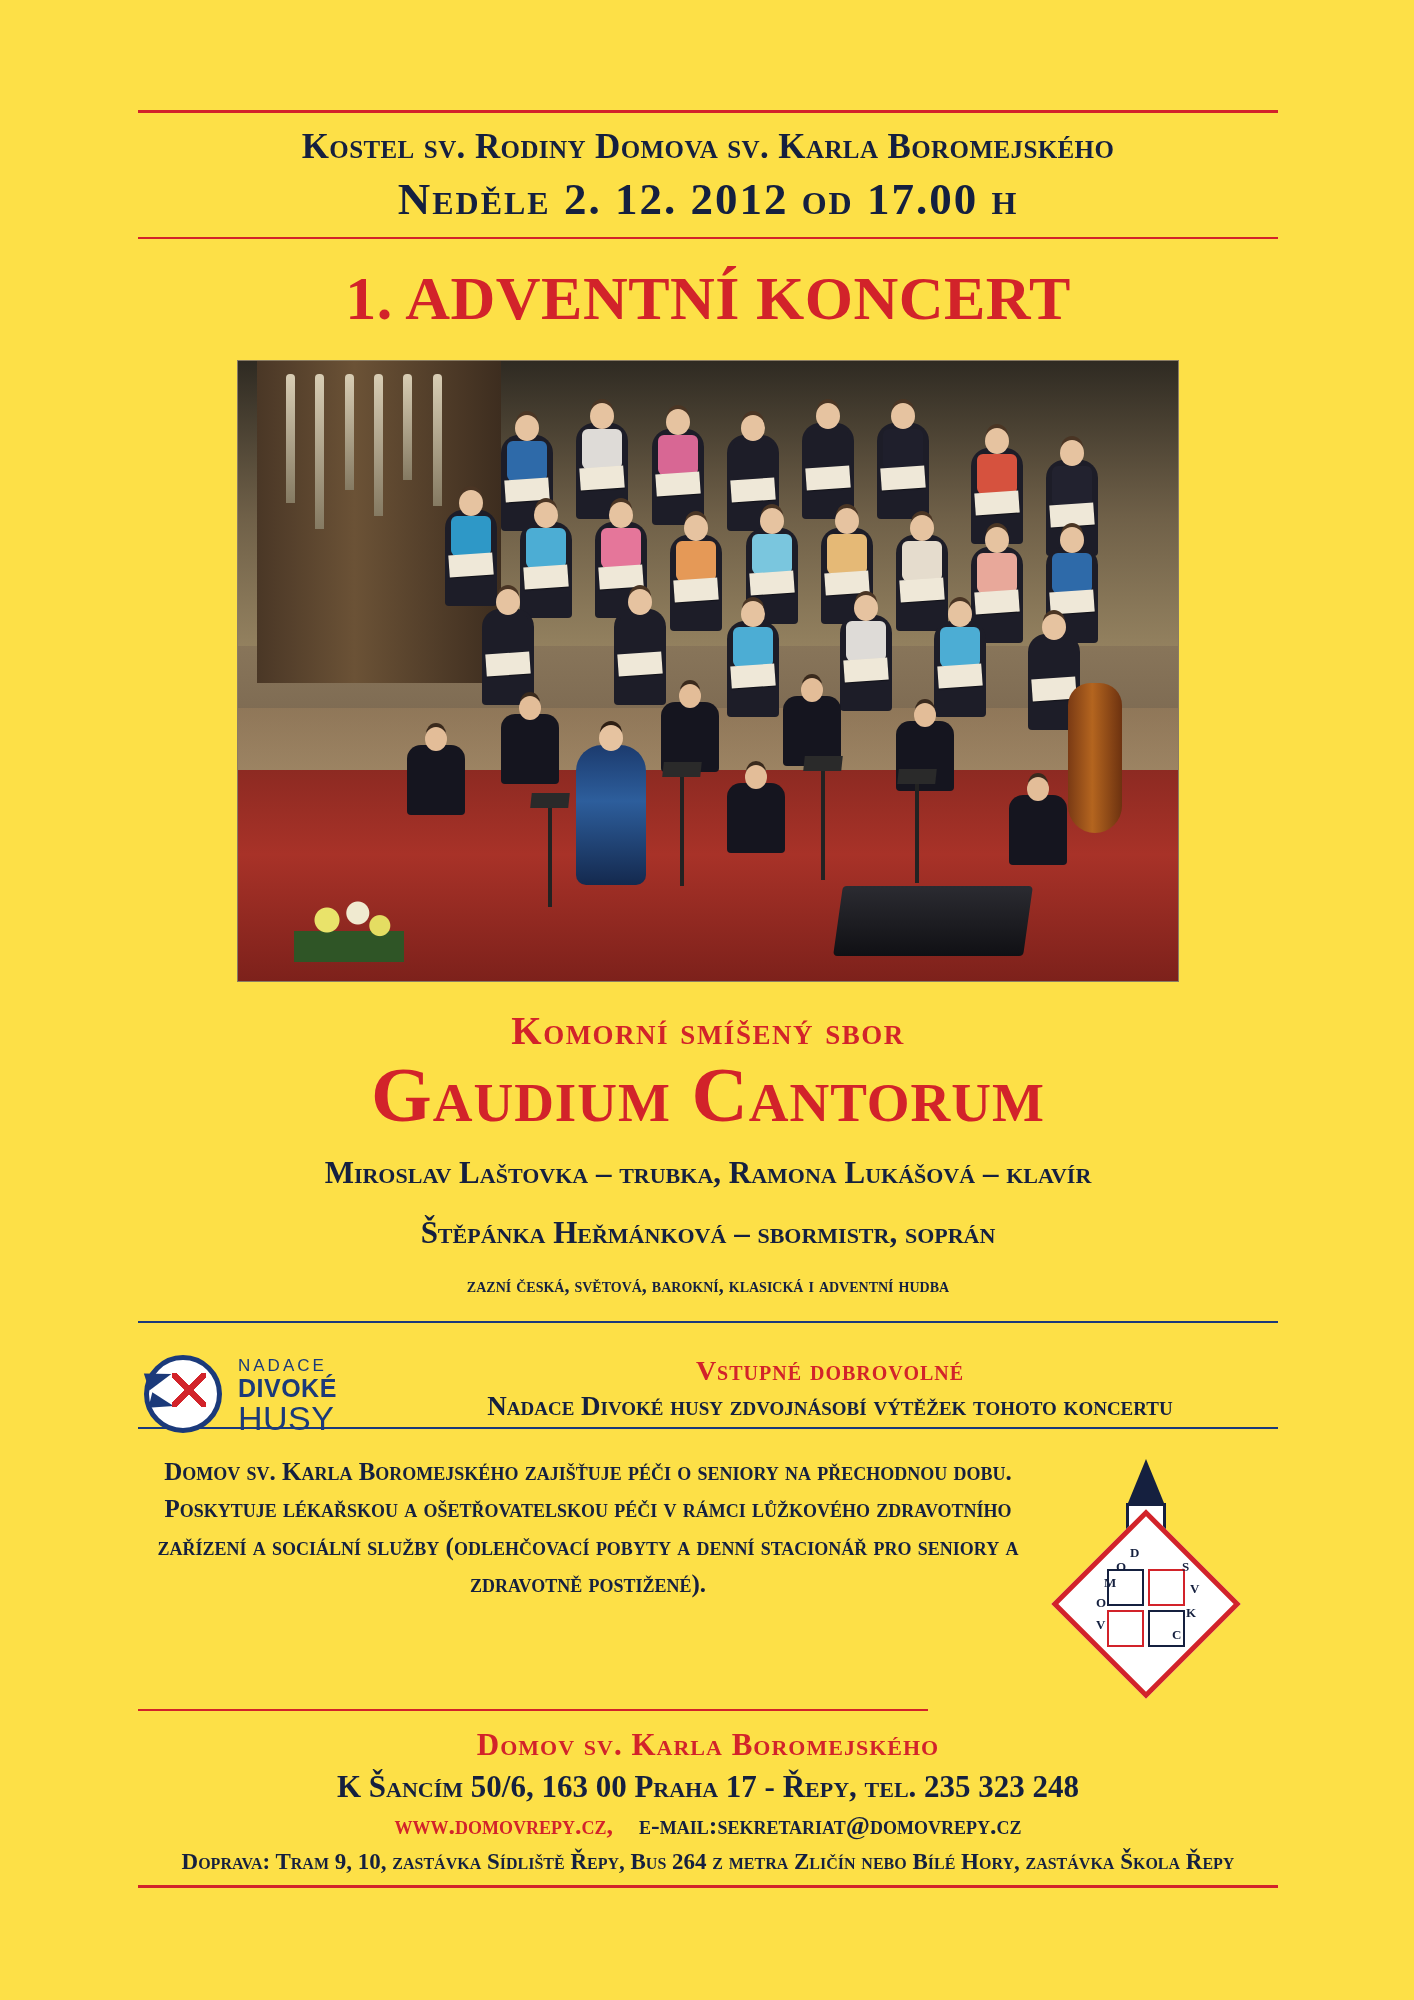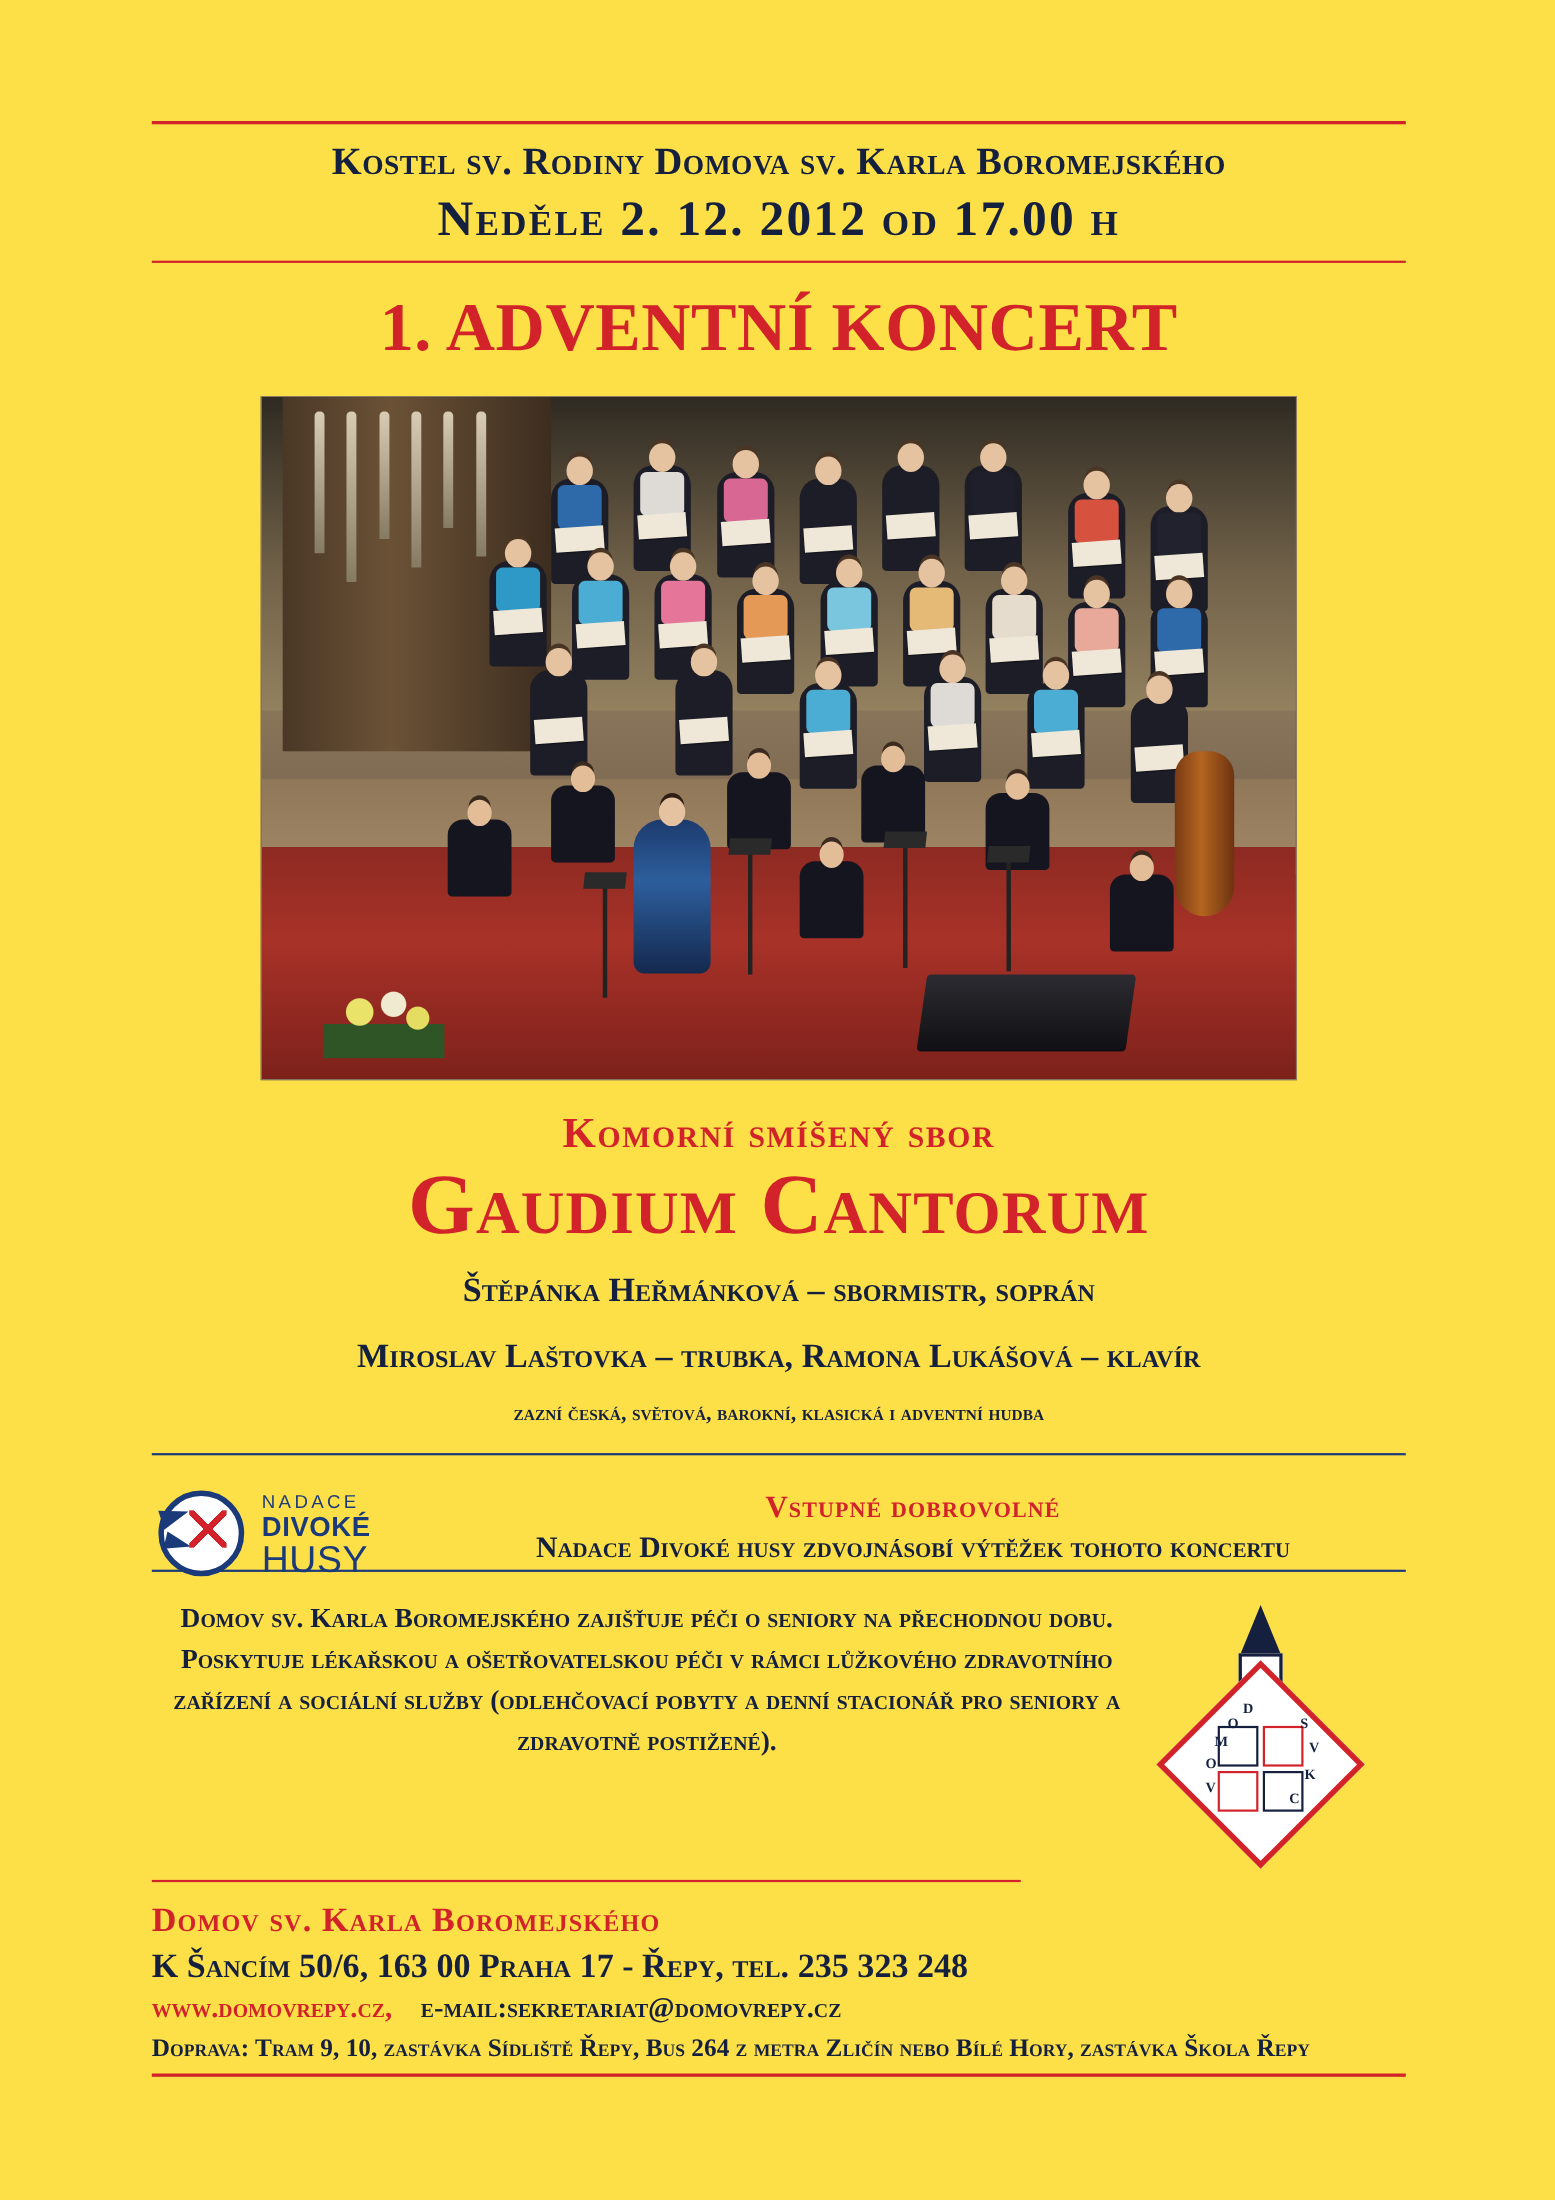--- a/index.html
+++ b/index.html
@@ -366,21 +366,21 @@
     font-size: 13px;
     color: #15203f;
     font-weight: 700;
     font-family: "Liberation Serif", serif;
   }
 
   
   .contact {
     margin-top: 6px;
     padding-top: 10px;
-    text-align: left;
+    text-align: center;
   }
   .org {
     color: #d2232a;
     font-size: 31px;
     font-weight: 700;
     font-variant: small-caps;
     letter-spacing: 1px;
   }
   .addr {
     color: #15203f;
@@ -598,22 +598,22 @@
           <div class="top"></div>
         </div>
 
       <div class="piano"></div>
       <div class="flowers"></div>
     </div>
 
     <div class="subtitle">Komorní smíšený sbor</div>
     <div class="ensemble">Gaudium Cantorum</div>
 
+    <div class="perf">Miroslav Laštovka – trubka, Ramona Lukášová – klavír</div>
     <div class="perf">Štěpánka Heřmánková – sbormistr, soprán</div>
-    <div class="perf">Miroslav Laštovka – trubka, Ramona Lukášová – klavír</div>
     <div class="perf small">zazní česká, světová, barokní, klasická i adventní hudba</div>
 
     <div class="rule-blue" style="margin-top:22px;"></div>
 
     <div class="sponsor-band">
       <div class="logo-dh">
         <div class="circle"></div>
         <div class="bird b1"></div>
         <div class="bird b2"></div>
         <div class="bx"></div>

